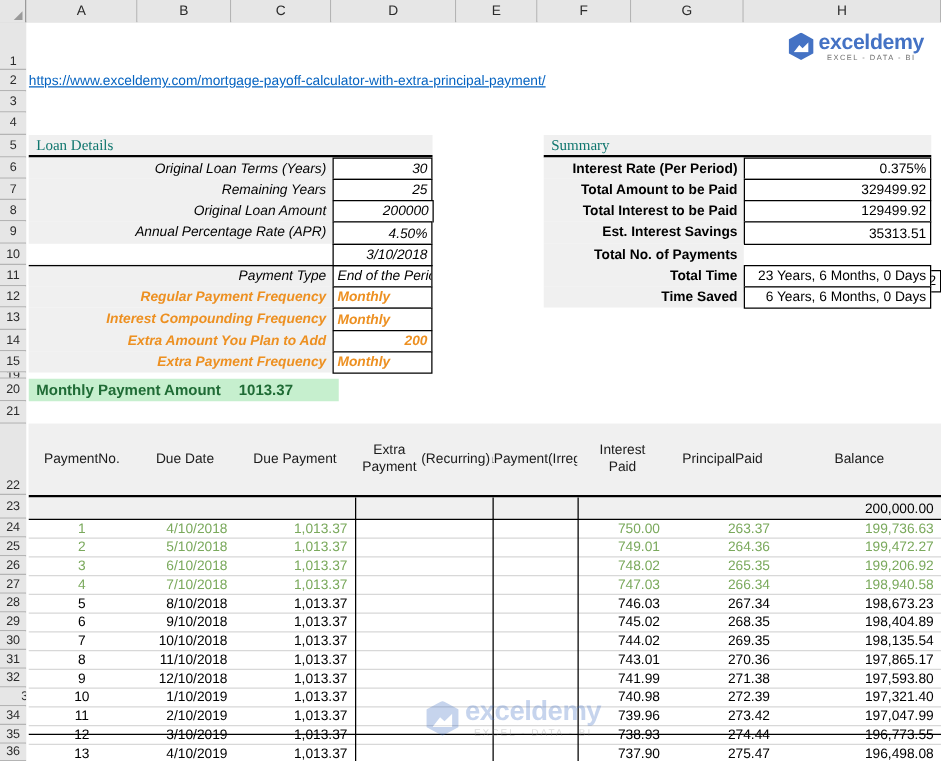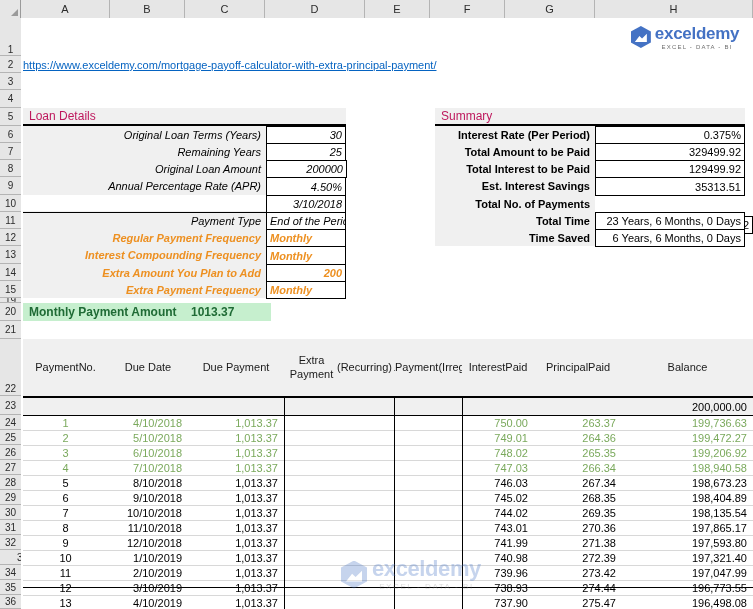--- a/index.html
+++ b/index.html
@@ -124,24 +124,25 @@
     text-decoration: underline;
     font-size: 11px;
     display: flex; align-items: center;
     cursor: pointer;
   }
 
   
   .sec-head {
     background: #f0f0f0;
     font-size: 12px;
-    color: #be185d;
+    color: #0f766e;
     display: flex; align-items: center;
     padding-left: 6px;
     border-bottom: 2px solid #000;
+    font-family: Liberation Serif, serif;
   }
 
   
   .lbl {
     background: #f0f0f0;
     display: flex; align-items: center; justify-content: flex-end;
     padding-right: 5px;
     font-size: 11px;
   }
   .lbl.ital { font-style: italic; }
@@ -368,21 +369,21 @@
         </div>
         <div class="cell th" style="left: 263px; top: 321px; width: 110px; height: 57px;">
           <span style="display:block">Extra Payment</span>
           <span style="display:block">(Recurring)</span>
         </div>
         <div class="cell th" style="left: 373px; top: 321px; width: 68px; height: 57px;">
           <span style="display:block">Extra</span>
           <span style="display:block">Payment</span>
           <span style="display:block">(Irregular)</span>
         </div>
-        <div class="cell th" style="left: 441px; top: 321px; width: 72px; height: 57px;">
+        <div class="cell th" style="left: 441px; top: 321px; width: 72px; height: 57px; flex-direction: column;">
           <span style="display:block">Interest</span>
           <span style="display:block">Paid</span>
         </div>
         <div class="cell th" style="left: 513px; top: 321px; width: 88px; height: 57px;">
           <span style="display:block">Principal</span>
           <span style="display:block">Paid</span>
         </div>
         <div class="cell th" style="left: 601px; top: 321px; width: 131px; height: 57px;">
           <span style="display:block">Balance</span>
         </div>

